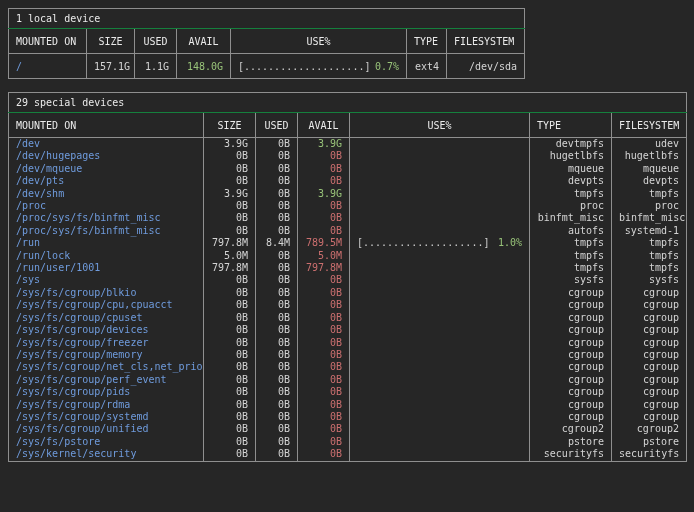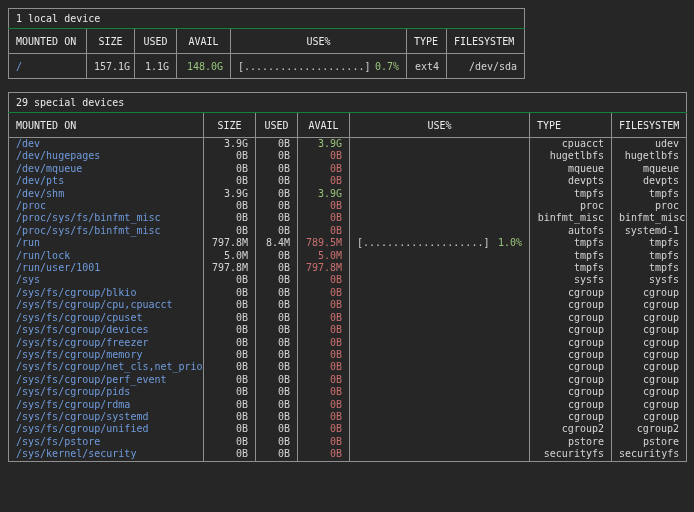--- a/index.html
+++ b/index.html
@@ -125,21 +125,21 @@
         <th class="h-left">FILESYSTEM</th>
       </tr>
   </tbody>
   <tbody class="rows">
       <tr>
         <td class="c-mount">/dev</td>
         <td class="c-num">3.9G</td>
         <td class="c-num">0B</td>
         <td class="c-num c-green">3.9G</td>
         <td class="c-use"></td>
-        <td class="c-type">cpuacct</td>
+        <td class="c-type">devtmpfs</td>
         <td class="c-fs">udev</td>
       </tr>
       <tr>
         <td class="c-mount">/dev/hugepages</td>
         <td class="c-num">0B</td>
         <td class="c-num">0B</td>
         <td class="c-num c-red">0B</td>
         <td class="c-use"></td>
         <td class="c-type">hugetlbfs</td>
         <td class="c-fs">hugetlbfs</td>

